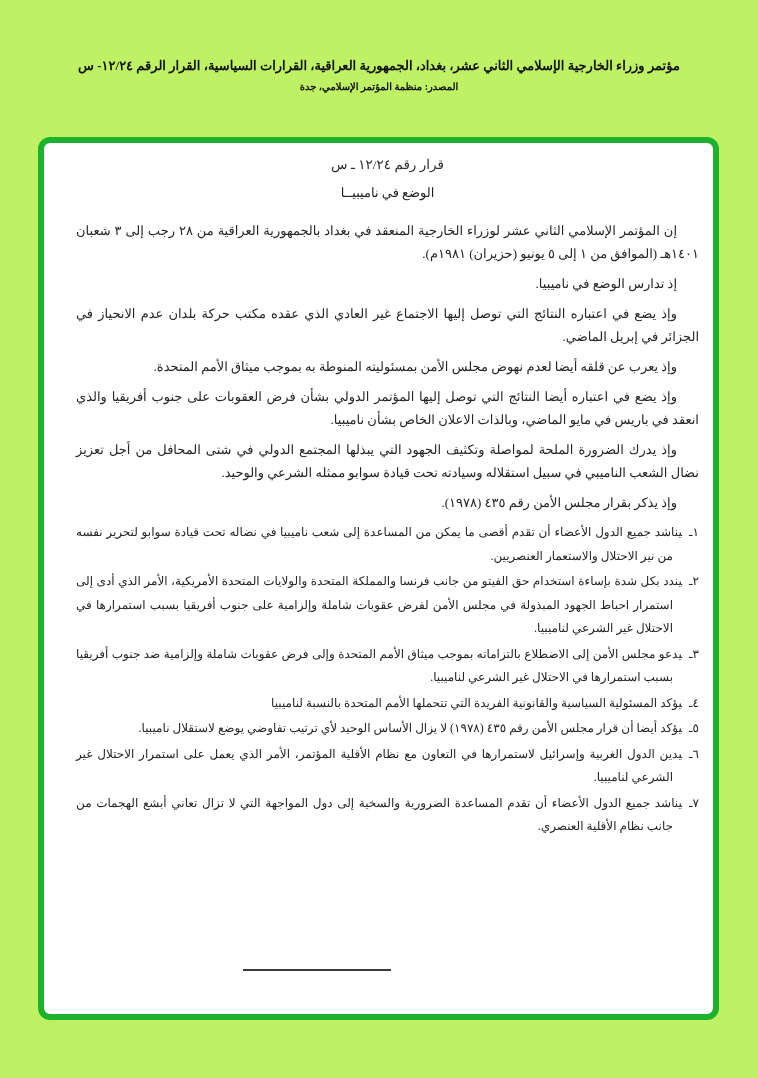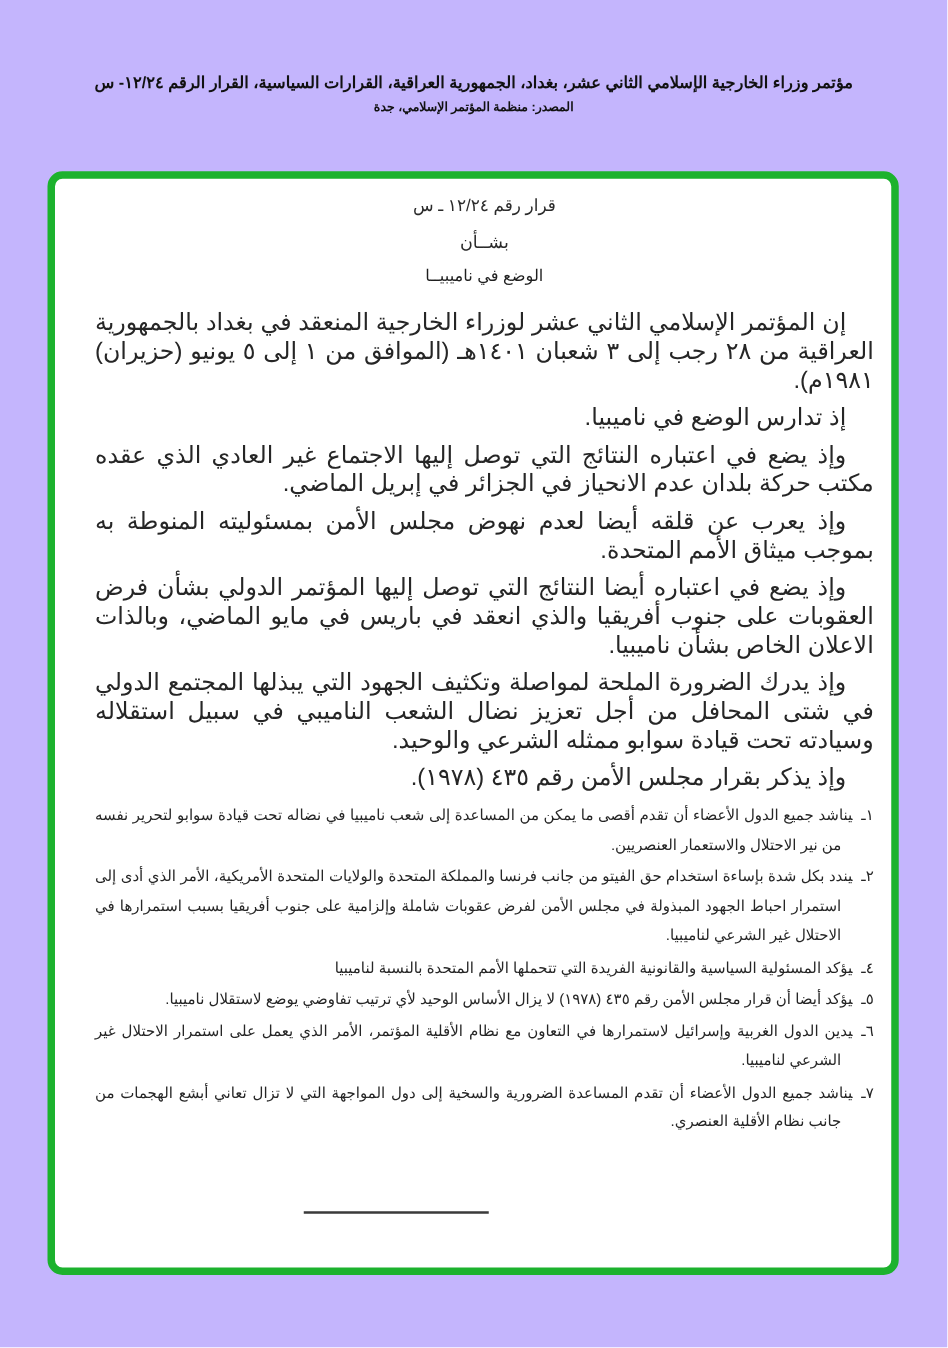--- a/index.html
+++ b/index.html
@@ -4,22 +4,22 @@
 <style>
   html, body {
     margin: 0;
     padding: 0;
     background: #ffffff;
   }
   #page {
     position: relative;
     width: 758px;
     height: 1078px;
-    background: #c4b5fd;
-    font-family: Liberation Sans, sans-serif;
+    background: #bef264;
+    font-family: Liberation Serif, serif;
     color: #262626;
     direction: rtl;
     overflow: hidden;
   }
   
   .page-header {
     position: absolute;
     top: 58px;
     left: 0;
     width: 100%;
@@ -72,21 +72,21 @@
     color: #2b2b2b;
   }
   .title-line3 {
     font-size: 13px;
     line-height: 28px;
     color: #1f1f1f;
   }
   
   .preamble p {
     margin: 0 0 7px 0;
-    font-size: 19px;
+    font-size: 13px;
     line-height: 23px;
     text-align: justify;
     text-indent: 22px;
     color: #262626;
   }
   
   .items {
     margin-top: 4px;
   }
   .item {
@@ -120,40 +120,42 @@
   <div class="page-header">
     <div class="header-citation">مؤتمر وزراء الخارجية الإسلامي الثاني عشر، بغداد، الجمهورية العراقية، القرارات السياسية، القرار الرقم ١٢/٢٤- س</div>
     <div class="header-source">المصدر: منظمة المؤتمر الإسلامي، جدة</div>
   </div>
 
   <div class="doc-frame">
     <div class="doc-content">
 
       <div class="title-block">
         <div class="title-line1">قرار رقم ١٢/٢٤ ـ س</div>
-        <div class="title-line2">بشــأن</div>
         <div class="title-line3">الوضع في ناميبيــا</div>
       </div>
 
       <div class="preamble">
         <p>إن المؤتمر الإسلامي الثاني عشر لوزراء الخارجية المنعقد في بغداد بالجمهورية العراقية من ٢٨ رجب إلى ٣ شعبان ١٤٠١هـ (الموافق من ١ إلى ٥ يونيو (حزيران) ١٩٨١م).</p>
         <p>إذ تدارس الوضع في ناميبيا.</p>
         <p>وإذ يضع في اعتباره النتائج التي توصل إليها الاجتماع غير العادي الذي عقده مكتب حركة بلدان عدم الانحياز في الجزائر في إبريل الماضي.</p>
         <p>وإذ يعرب عن قلقه أيضا لعدم نهوض مجلس الأمن بمسئوليته المنوطة به بموجب ميثاق الأمم المتحدة.</p>
         <p>وإذ يضع في اعتباره أيضا النتائج التي توصل إليها المؤتمر الدولي بشأن فرض العقوبات على جنوب أفريقيا والذي انعقد في باريس في مايو الماضي، وبالذات الاعلان الخاص بشأن ناميبيا.</p>
         <p>وإذ يدرك الضرورة الملحة لمواصلة وتكثيف الجهود التي يبذلها المجتمع الدولي في شتى المحافل من أجل تعزيز نضال الشعب الناميبي في سبيل استقلاله وسيادته تحت قيادة سوابو ممثله الشرعي والوحيد.</p>
         <p>وإذ يذكر بقرار مجلس الأمن رقم ٤٣٥ (١٩٧٨).</p>
       </div>
 
       <div class="items">
         <div class="item">
           <span class="item-num">١ـ</span><span>يناشد جميع الدول الأعضاء أن تقدم أقصى ما يمكن من المساعدة إلى شعب ناميبيا في نضاله تحت قيادة سوابو لتحرير نفسه من نير الاحتلال والاستعمار العنصريين.</span>
         </div>
         <div class="item">
           <span class="item-num">٢ـ</span><span>يندد بكل شدة بإساءة استخدام حق الفيتو من جانب فرنسا والمملكة المتحدة والولايات المتحدة الأمريكية، الأمر الذي أدى إلى استمرار احباط الجهود المبذولة في مجلس الأمن لفرض عقوبات شاملة وإلزامية على جنوب أفريقيا بسبب استمرارها في الاحتلال غير الشرعي لناميبيا.</span>
+        </div>
+        <div class="item">
+          <span class="item-num">٣ـ</span><span>يدعو مجلس الأمن إلى الاضطلاع بالتزاماته بموجب ميثاق الأمم المتحدة وإلى فرض عقوبات شاملة وإلزامية ضد جنوب أفريقيا بسبب استمرارها في الاحتلال غير الشرعي لناميبيا.</span>
         </div>
         <div class="item">
           <span class="item-num">٤ـ</span><span>يؤكد المسئولية السياسية والقانونية الفريدة التي تتحملها الأمم المتحدة بالنسبة لناميبيا</span>
         </div>
         <div class="item">
           <span class="item-num">٥ـ</span><span>يؤكد أيضا أن قرار مجلس الأمن رقم ٤٣٥ (١٩٧٨) لا يزال الأساس الوحيد لأي ترتيب تفاوضي يوضع لاستقلال ناميبيا.</span>
         </div>
         <div class="item">
           <span class="item-num">٦ـ</span><span>يدين الدول الغربية وإسرائيل لاستمرارها في التعاون مع نظام الأقلية المؤتمر، الأمر الذي يعمل على استمرار الاحتلال غير الشرعي لناميبيا.</span>
         </div>

